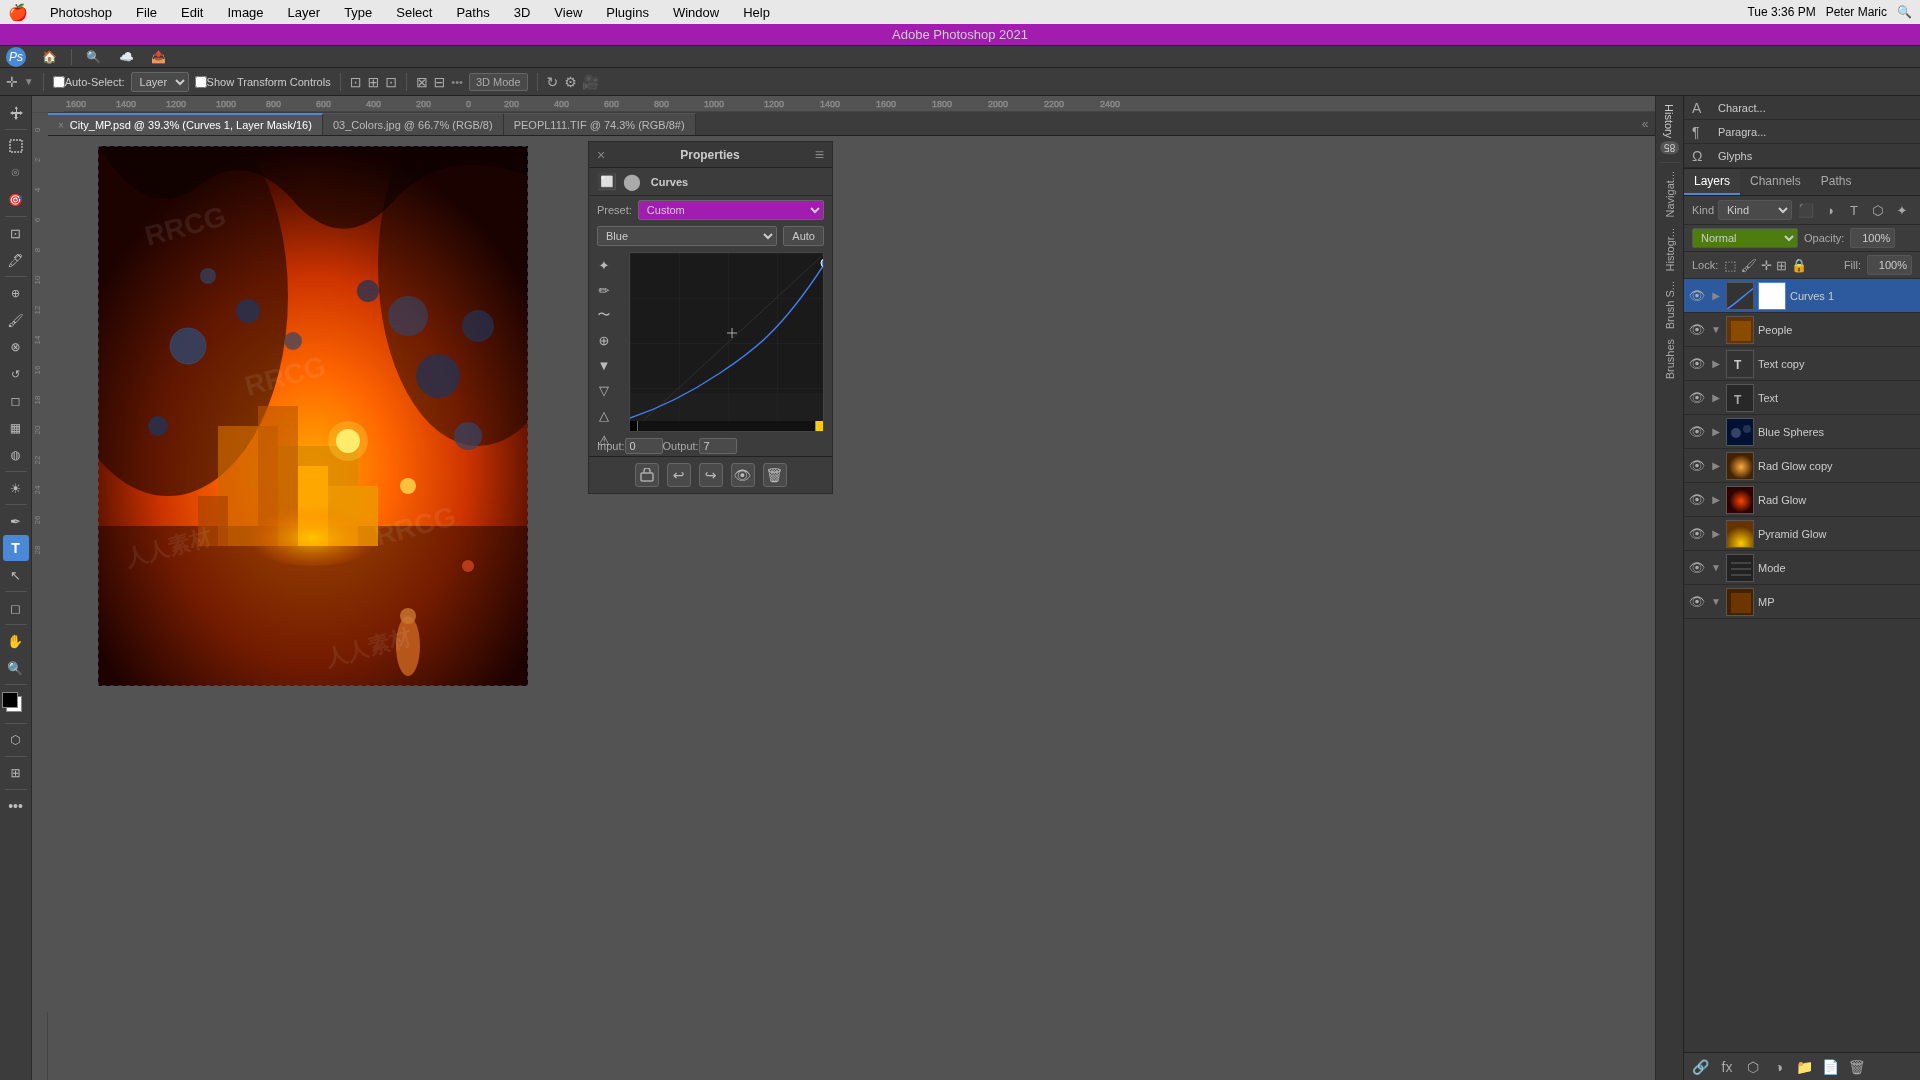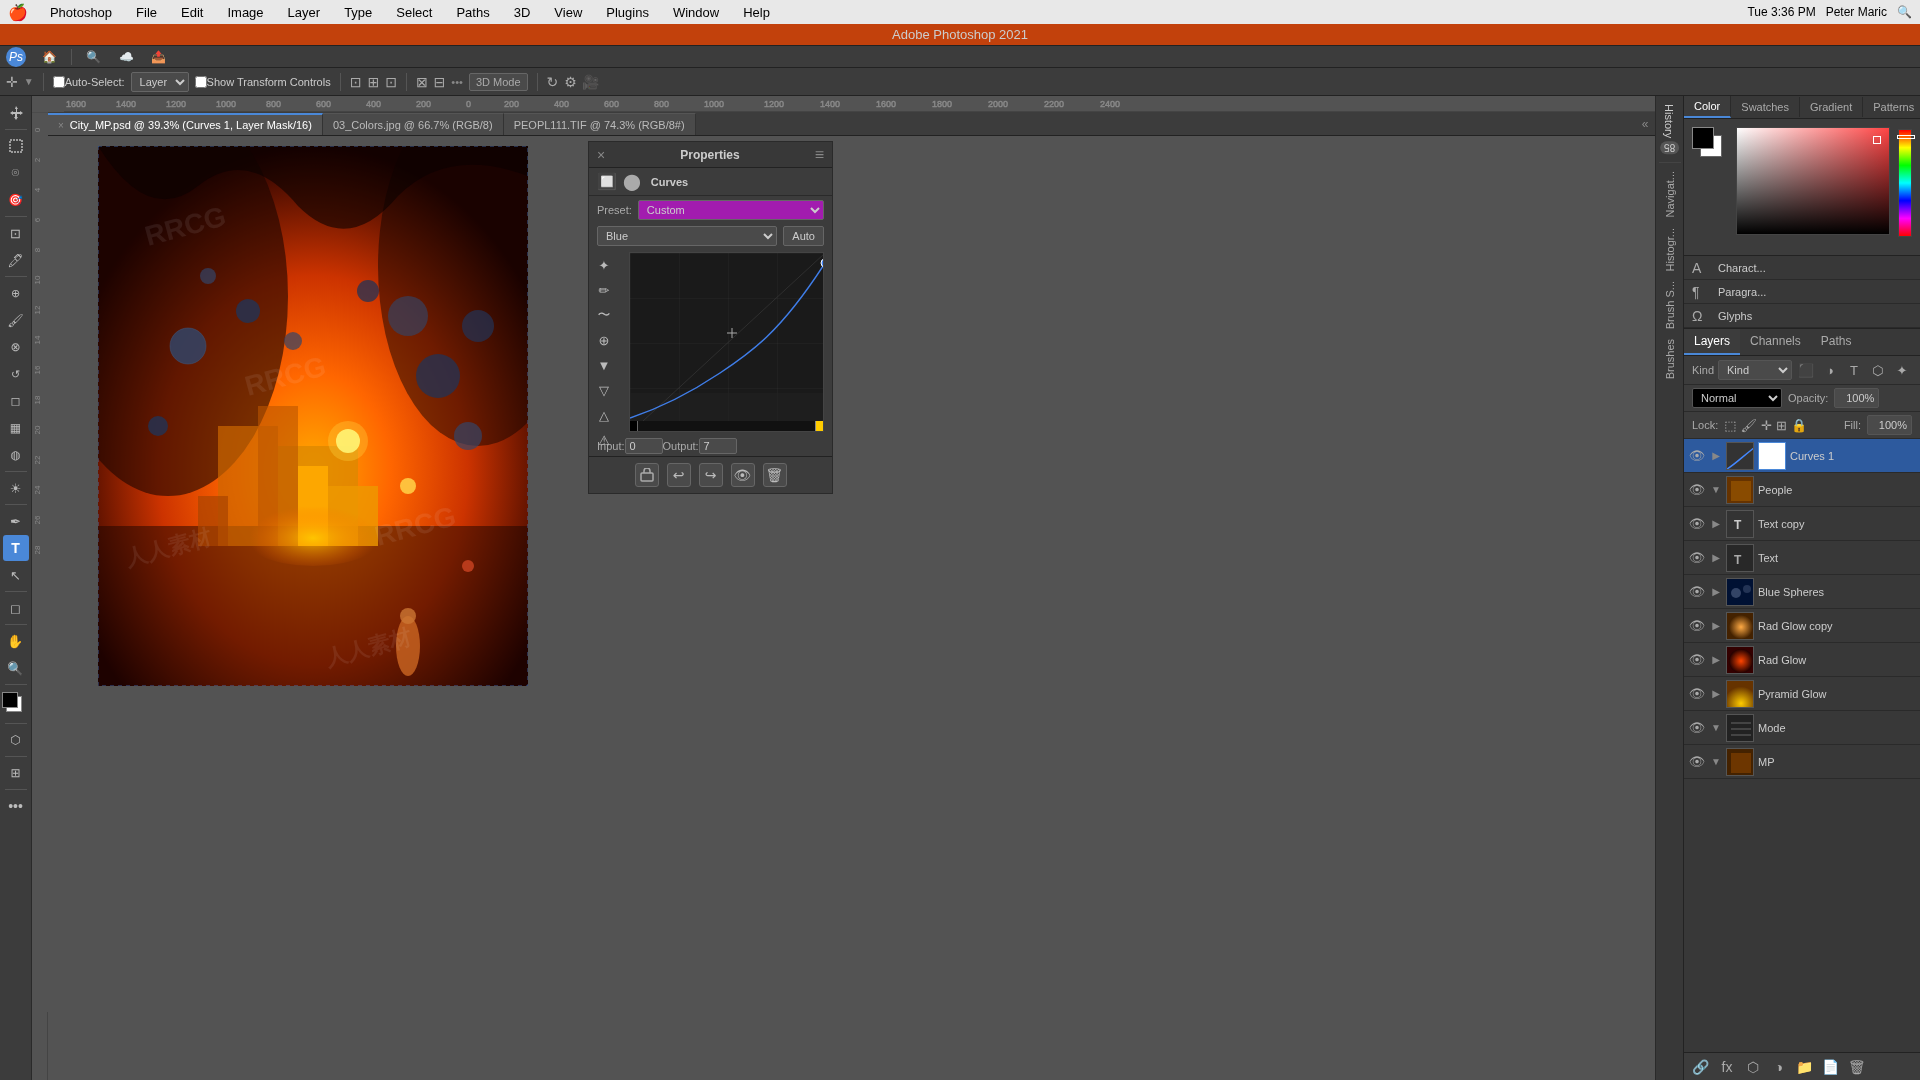--- a/index.html
+++ b/index.html
@@ -31,21 +31,21 @@
       margin-left: auto;
       display: flex;
       align-items: flex-end;
       gap: 10px;
       font-size: 12px;
     }
 
     
     #ps-titlebar {
       height: 22px;
-      background: #c2410c;
+      background: #a21caf;
       display: flex;
       align-items: center;
       justify-content: center;
       color: #ccc;
       font-size: 13px;
       font-weight: 500;
       border-bottom: 1px solid #222;
     }
 
     
@@ -446,22 +446,22 @@
     }
 
     .blend-row {
       display: flex;
       align-items: center;
       padding: 3px 8px;
       gap: 6px;
       border-bottom: 1px solid #2a2a2a;
     }
     .blend-select {
-      width: 90px;
-      background: #000000;
+      width: 106px;
+      background: #4d7c0f;
       border: 1px solid #555;
       color: #ccc;
       font-size: 11px;
       height: 20px;
       padding: 0 4px;
       border-radius: 2px;
     }
     .opacity-label { color: #aaa; font-size: 11px; }
     .opacity-val {
       background: #4a4a4a;
@@ -1044,47 +1044,20 @@
         <div style="writing-mode:vertical-rl;transform:rotate(180deg);padding:4px 2px;cursor:pointer;color:#aaa;font-size:11px;">
           <span>Brush S...</span>
         </div>
         <div style="writing-mode:vertical-rl;transform:rotate(180deg);padding:4px 2px;cursor:pointer;color:#aaa;font-size:11px;">
           <span>Brushes</span>
         </div>
       </div>
 
       <div style="flex:1;display:flex;flex-direction:column;overflow:hidden;">
 
-        <div style="border-bottom:1px solid #222;">
-
-          <div class="panel-tab-row">
-            <span class="panel-tab active">Color</span>
-            <span class="panel-tab">Swatches</span>
-            <span class="panel-tab">Gradient</span>
-            <span class="panel-tab">Patterns</span>
-          </div>
-
-          <div id="color-area">
-
-            <div id="color-swatches-left" style="position:relative;width:36px;height:36px;">
-              <div style="position:absolute;top:8px;left:8px;width:22px;height:22px;background:#fff;border:1px solid #666;"></div>
-              <div style="position:absolute;top:0;left:0;width:22px;height:22px;background:#000;border:1px solid #888;"></div>
-            </div>
-
-            <div style="flex:1;height:120px;position:relative;">
-              <div style="width:100%;height:108px;background:linear-gradient(to bottom, rgba(0,0,0,0), #000), linear-gradient(to right, #fff, #ff4444);border:1px solid #444;position:relative;">
-                <div style="position:absolute;top:8px;right:8px;width:8px;height:8px;border:1px solid #fff;border-radius:50;"></div>
-              </div>
-            </div>
-
-            <div id="color-hue-bar" style="width:14px;height:108px;background:linear-gradient(to bottom, #ff0000, #ffff00, #00ff00, #00ffff, #0000ff, #ff00ff, #ff0000);border:1px solid #444;position:relative;margin-top:2px;">
-              <div class="hue-indicator" style="position:absolute;left:-2px;top:5px;width:18px;height:4px;border:1px solid #fff;background:transparent;"></div>
-            </div>
-          </div>
-        </div>
 
         <div id="char-panels">
           <div class="char-panel-row">
             <span class="char-panel-icon">A</span>
             <span class="char-panel-name">Charact...</span>
           </div>
           <div class="char-panel-row">
             <span class="char-panel-icon">¶</span>
             <span class="char-panel-name">Paragra...</span>
           </div>

